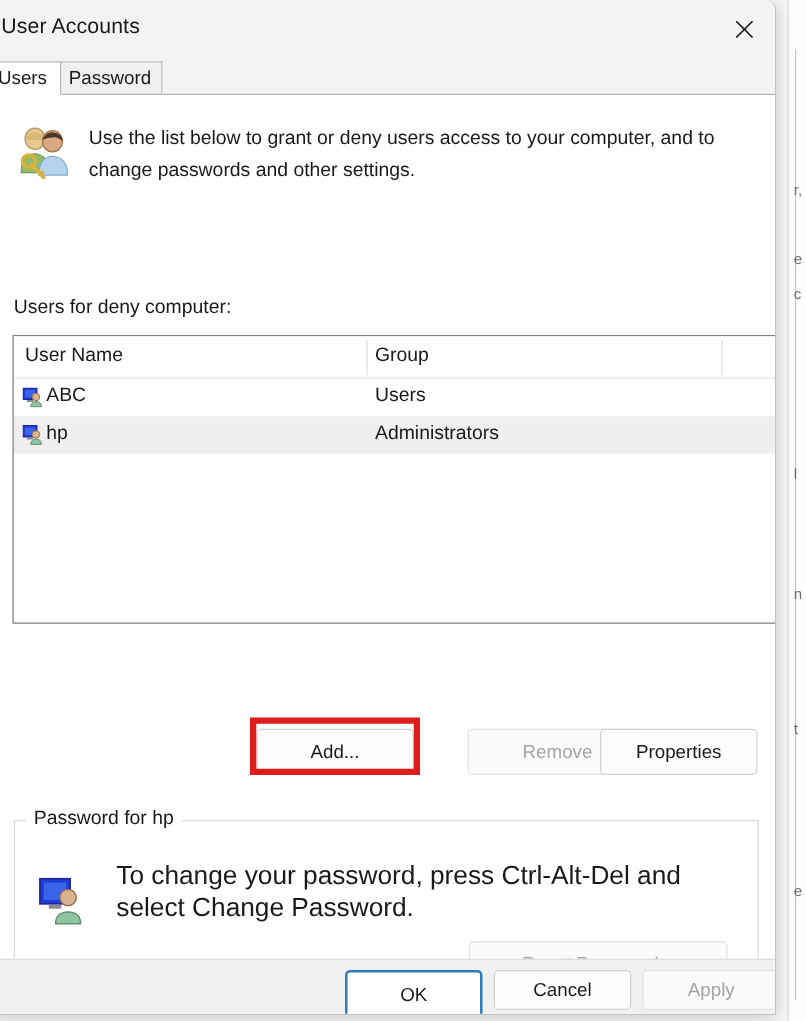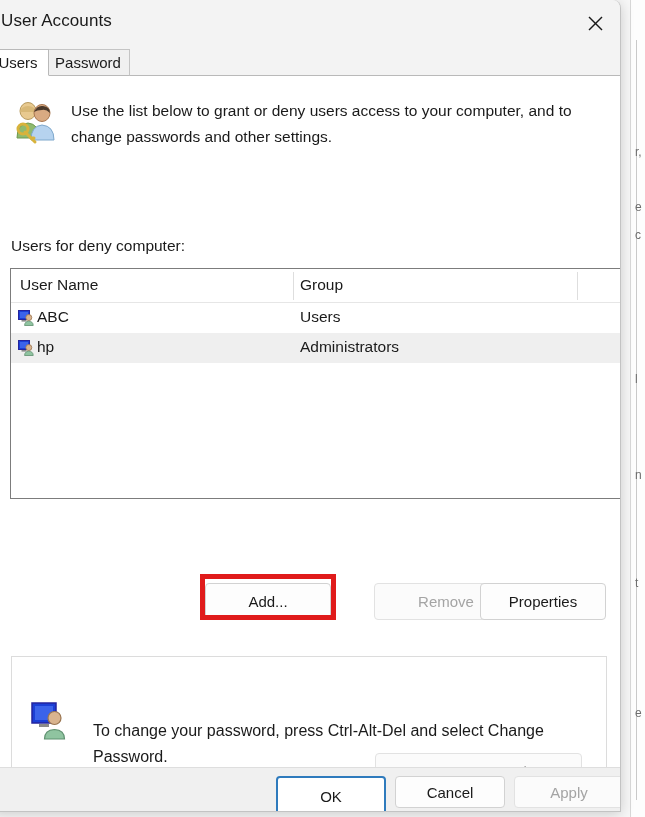--- a/index.html
+++ b/index.html
@@ -324,23 +324,23 @@
   #password-icon {
     position: absolute;
     left: 38px;
     top: 626px;
     width: 38px;
     height: 38px;
   }
   #password-text {
     position: absolute;
     left: 100px;
-    top: 642px;
+    top: 612px;
     width: 470px;
-    font-size: 16px;
+    font-size: 21px;
     line-height: 26px;
     color: #1a1a1a;
   }
   #btn-reset-password {
     position: absolute;
     left: 382px;
     top: 677px;
     width: 207px;
     height: 37px;
   }
@@ -461,20 +461,21 @@
     <div id="add-highlight"></div>
 
     <div id="btn-remove" class="btn disabled">
       <span>Remove</span>
     </div>
     <div id="btn-properties" class="btn">
       <span>Properties</span>
     </div>
 
     <div id="password-group"></div>
+    <div id="password-legend">Password for hp</div>
 
     <div id="password-icon">
       <svg width="38" height="38" viewBox="0 0 38 38">
         <rect x="1" y="1" width="24" height="20" fill="#1b3fd6" stroke="#24249e" stroke-width="1.5"></rect>
         <rect x="4" y="4" width="18" height="14" fill="#3b63ea"></rect>
         <rect x="8" y="22" width="10" height="3" fill="#8a8a8a"></rect>
         <circle cx="23.5" cy="16" r="6.5" fill="#d9b48f" stroke="#9a7550" stroke-width="1.2"></circle>
         <path d="M13.5 37 q0-9 10-9.5 q10 .5 10 9.5 z" fill="#8fc4a0" stroke="#5f9170" stroke-width="1.2"></path>
       </svg>
     </div>

